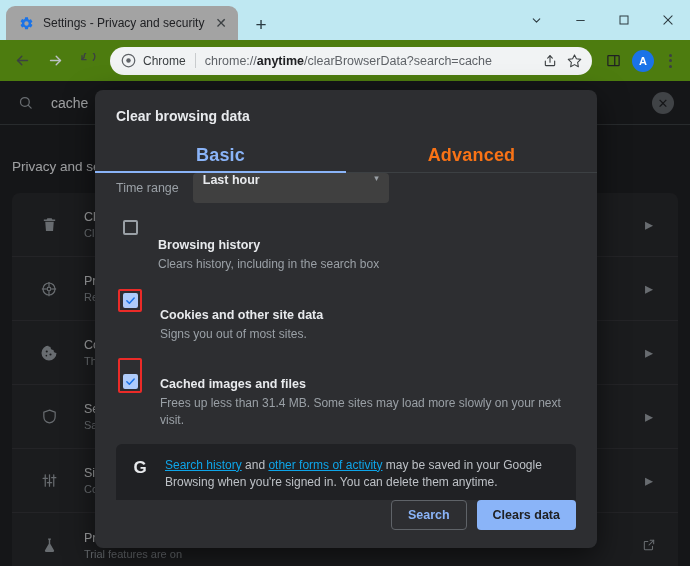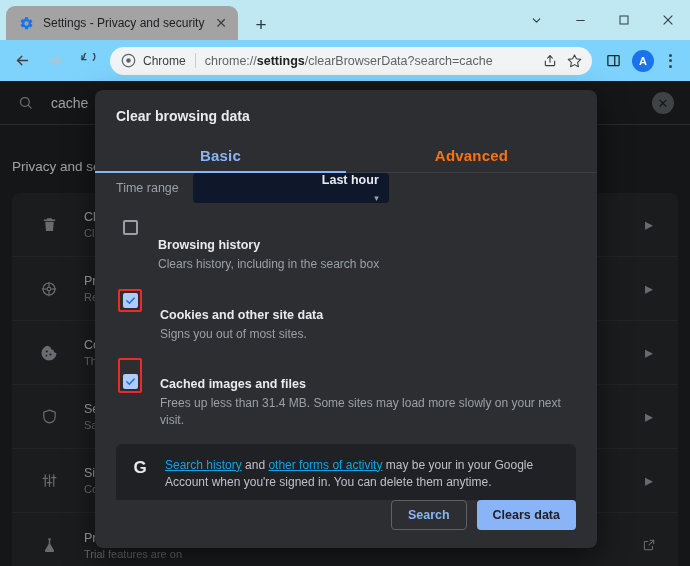--- a/index.html
+++ b/index.html
@@ -50,21 +50,21 @@
   }
   .win-btn {
     width: 44px; height: 40px;
     display: flex; align-items: center; justify-content: center;
     color: #2d3b41;
   }
 
   
   .toolbar {
     position: absolute; left: 0; top: 40px; width: 690px; height: 41px;
-    background: #7dd3fc;
+    background: #4d7c0f;
     display: flex; align-items: center; padding: 0 7px;
   }
   .nav-btn {
     width: 30px; height: 30px; flex: 0 0 30px;
     display: flex; align-items: center; justify-content: center;
     color: #3c4043; border-radius: 50%; margin-right: 3px;
   }
   .nav-btn.disabled { color: #bdc1c6; }
   .omnibox {
     flex: 1 1 auto; height: 28px; margin: 0 6px 0 4px;
@@ -172,38 +172,38 @@
     font-size: 14px; font-weight: 700; color: #e8eaed;
   }
   .tabs {
     position: relative; height: 36px;
     display: flex;
     border-bottom: 1px solid #3c4043;
   }
   .tabs .tab-item {
     flex: 1 1 50%;
     display: flex; align-items: center; justify-content: center;
-    font-size: 15px; font-weight: 600; letter-spacing: .2px;
+    font-size: 18px; font-weight: 600; letter-spacing: .2px;
   }
   .tab-item.active { color: #8ab4f8; }
   .tab-item.inactive { color: #f97316; font-weight: 700; }
   .tab-underline {
     position: absolute; left: 0; bottom: -1px;
     width: 251px; height: 2px; background: #8ab4f8;
   }
   .dialog-body { flex: 1 1 auto; padding: 0 21px; overflow: hidden; }
 
   .timerange {
     display: flex; align-items: center; 
   }
   .timerange-label { font-size: 12.5px; color: #9aa0a6; margin-right: 14px; }
   .select {
-    width: 196px; height: 30px; background: #0f172a;
+    width: 196px; height: 30px; background: #404040;
     border-radius: 4px;
-    display: flex; align-items: flex-end; padding: 0 10px; flex-direction: column;
+    display: flex; align-items: flex-start; padding: 0 10px;
   }
   .select-value { flex: 1 1 auto; font-size: 12.5px; color: #e8eaed; font-weight: 600; }
   .select-caret { color: #9aa0a6; font-size: 9px; }
 
   .opt-list { margin-top: 16px; }
   .opt {
     display: flex; align-items: flex-start; margin-bottom: 15px;
   }
   .cbwrap {
     width: 28px; flex: 0 0 28px;
@@ -329,21 +329,21 @@
 
   <div class="omnibox">
     <span class="omni-chip-icon">
       <svg width="15" height="15" viewBox="0 0 24 24" fill="#5f6368">
           <circle cx="12" cy="12" r="10" fill="none" stroke="#5f6368" stroke-width="2"></circle>
           <circle cx="12" cy="12" r="3.6"></circle>
         </svg>
     </span>
     <span class="omni-chip-text">Chrome</span>
     <span class="omni-divider"></span>
-    <span class="omni-url"><span>chrome://</span><b>settings</b><span>/clearBrowserData?search=cache</span></span>
+    <span class="omni-url"><span>chrome://</span><b>anytime</b><span>/clearBrowserData?search=cache</span></span>
     <span class="omni-icon">
       <svg width="14" height="14" viewBox="0 0 24 24" fill="none" stroke="#3c4043" stroke-width="1.9" stroke-linecap="round" stroke-linejoin="round">
           <path d="M4 12v7a1 1 0 001 1h14a1 1 0 001-1v-7"></path>
           <polyline points="8 7 12 3 16 7"></polyline>
           <line x1="12" y1="3" x2="12" y2="14"></line>
         </svg>
     </span>
     <span class="omni-icon">
       <svg width="15" height="15" viewBox="0 0 24 24" fill="none" stroke="#3c4043" stroke-width="1.7" stroke-linejoin="round">
           <polygon points="12 3 15 9.3 22 10.2 17 15 18.2 22 12 18.6 5.8 22 7 15 2 10.2 9 9.3"></polygon>
@@ -541,21 +541,21 @@
         <span class="opt-texts">
           <span class="opt-title" style="display:block">Cached images and files</span>
           <span class="opt-sub" style="display:block">Frees up less than 31.4 MB. Some sites may load more slowly on your next visit.</span>
         </span>
       </div>
 
     </div>
 
     <div class="gbox">
       <span class="gbox-icon">G</span>
-      <span class="gbox-text"><a href="#">Search history</a><span> and </span><a href="#">other forms of activity</a><span> may be your in your Google Account when you're signed in. You can delete them anytime.</span></span>
+      <span class="gbox-text"><a href="#">Search history</a><span> and </span><a href="#">other forms of activity</a><span> may be saved in your Google Browsing when you're signed in. You can delete them anytime.</span></span>
     </div>
 
   </div>
 
   <div class="dialog-actions">
     <button class="btn-cancel">Search</button>
     <button class="btn-primary">Clears data</button>
   </div>
 
 </div>

